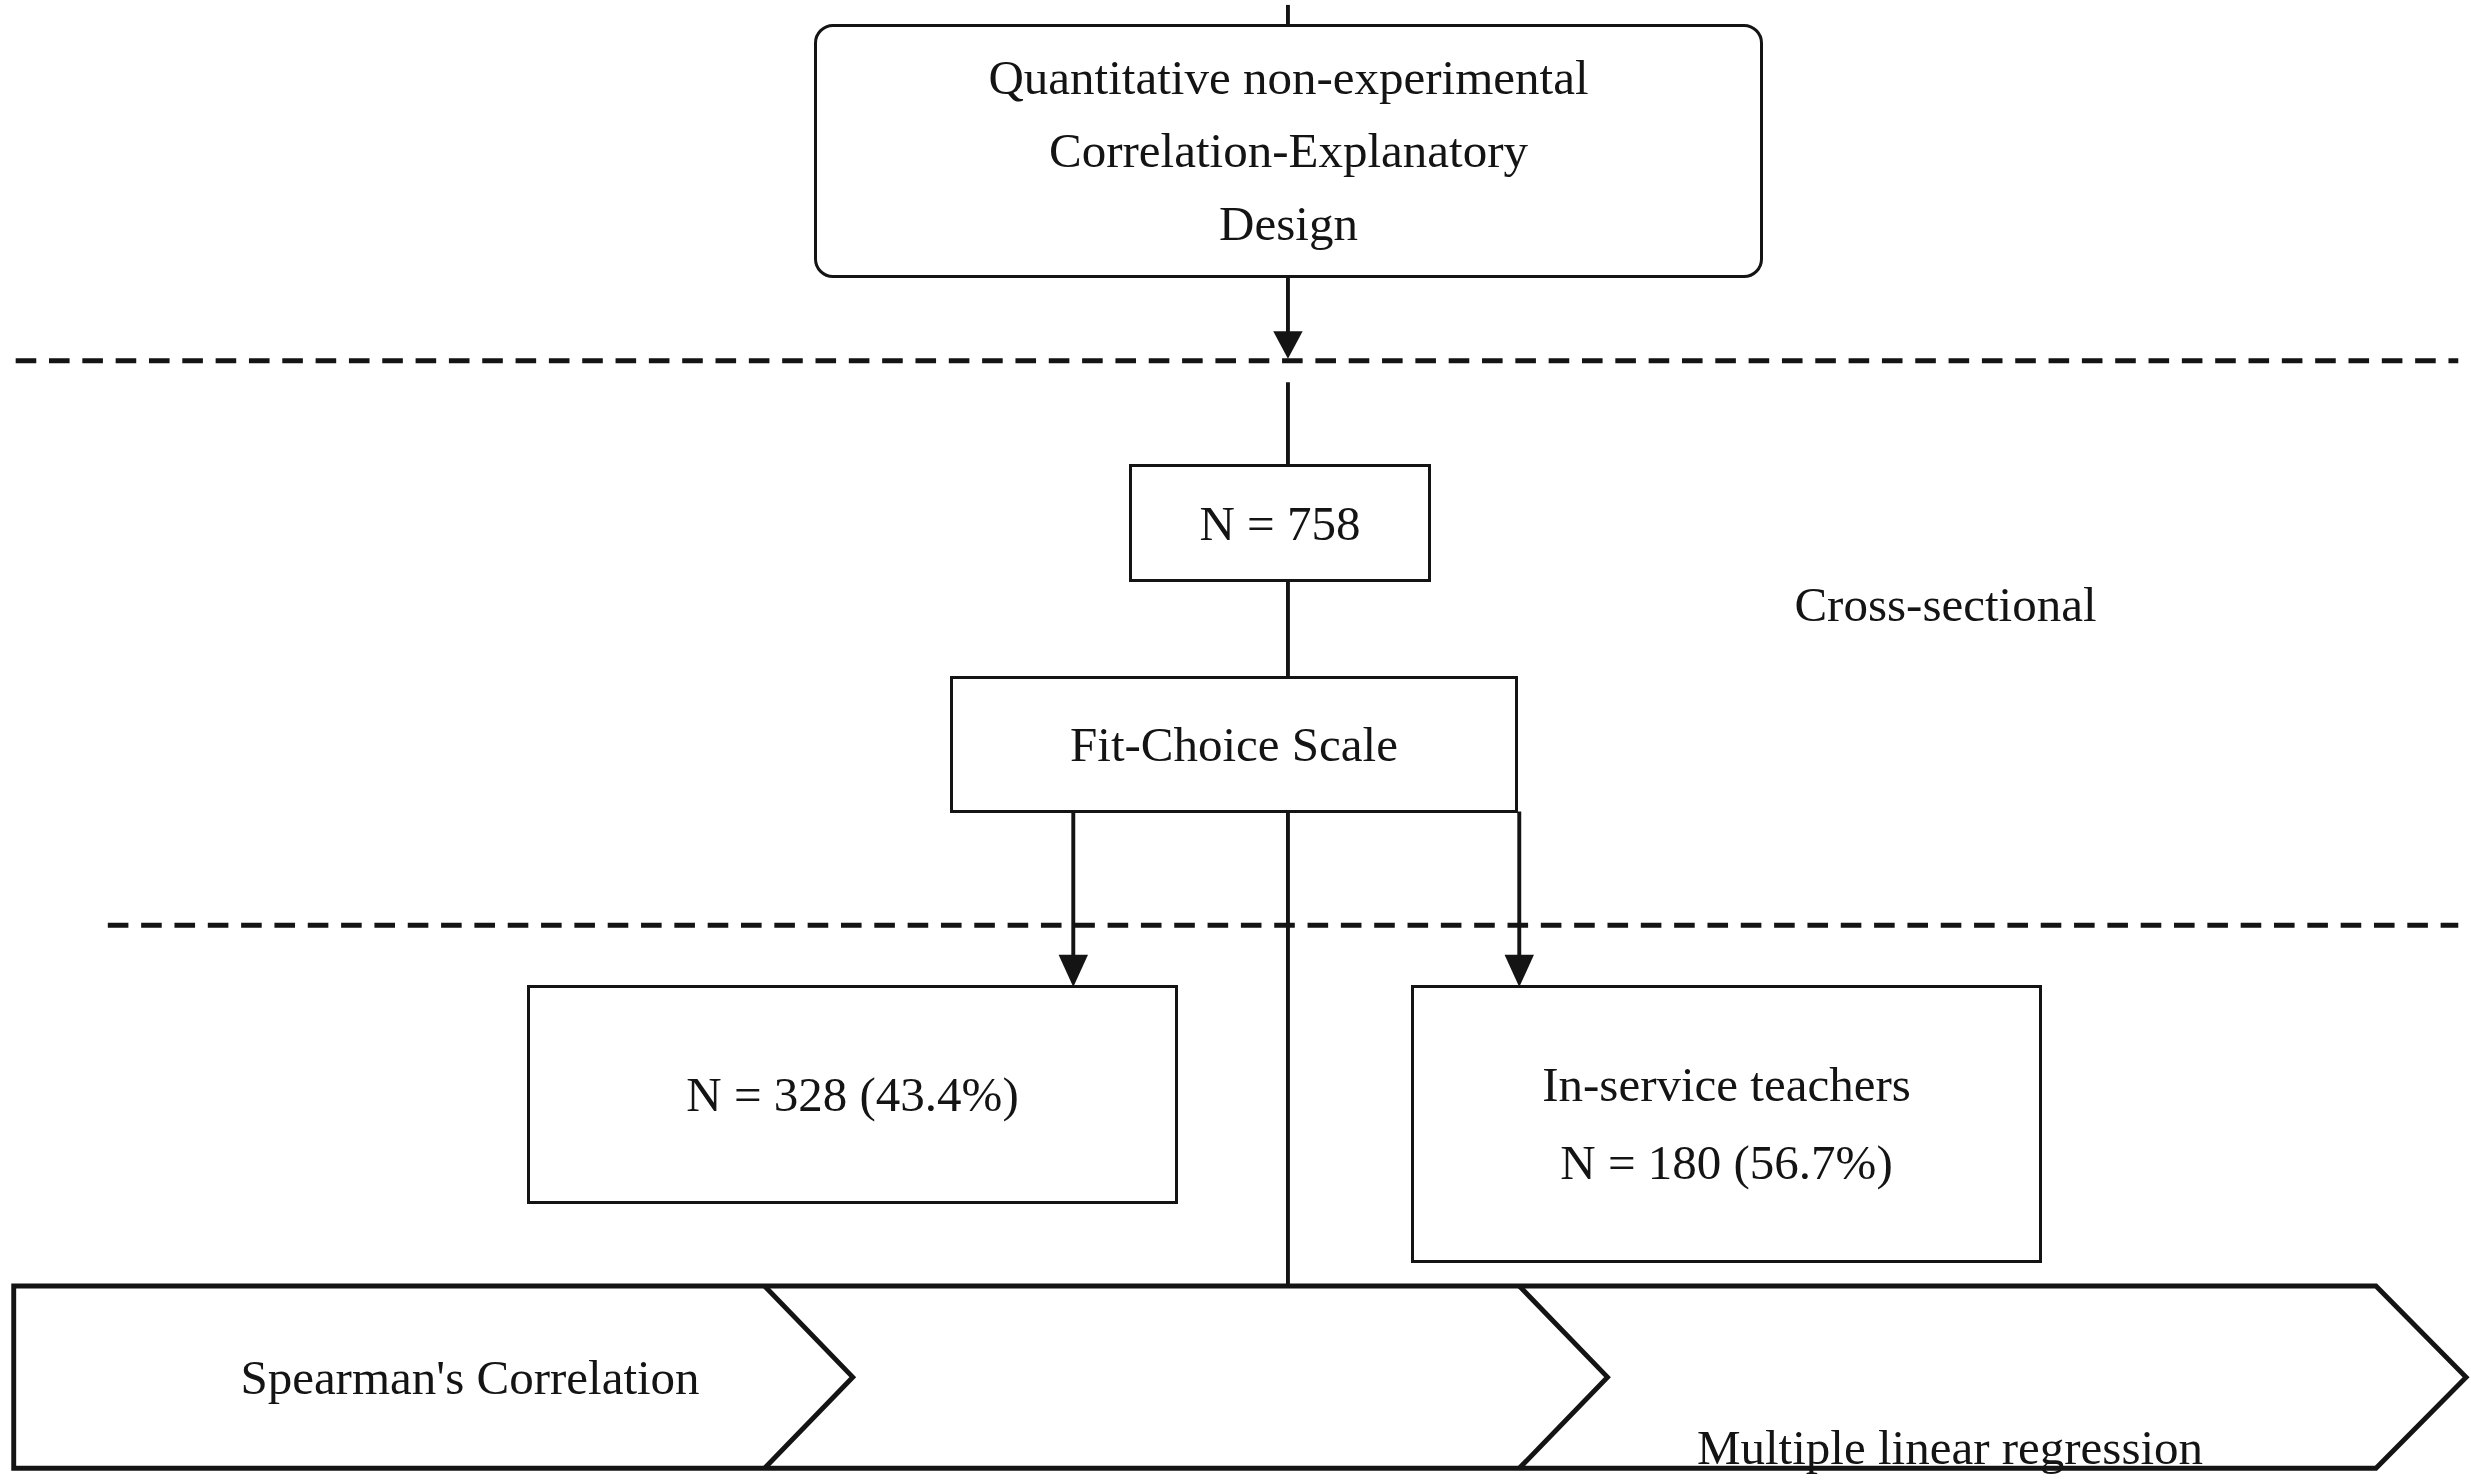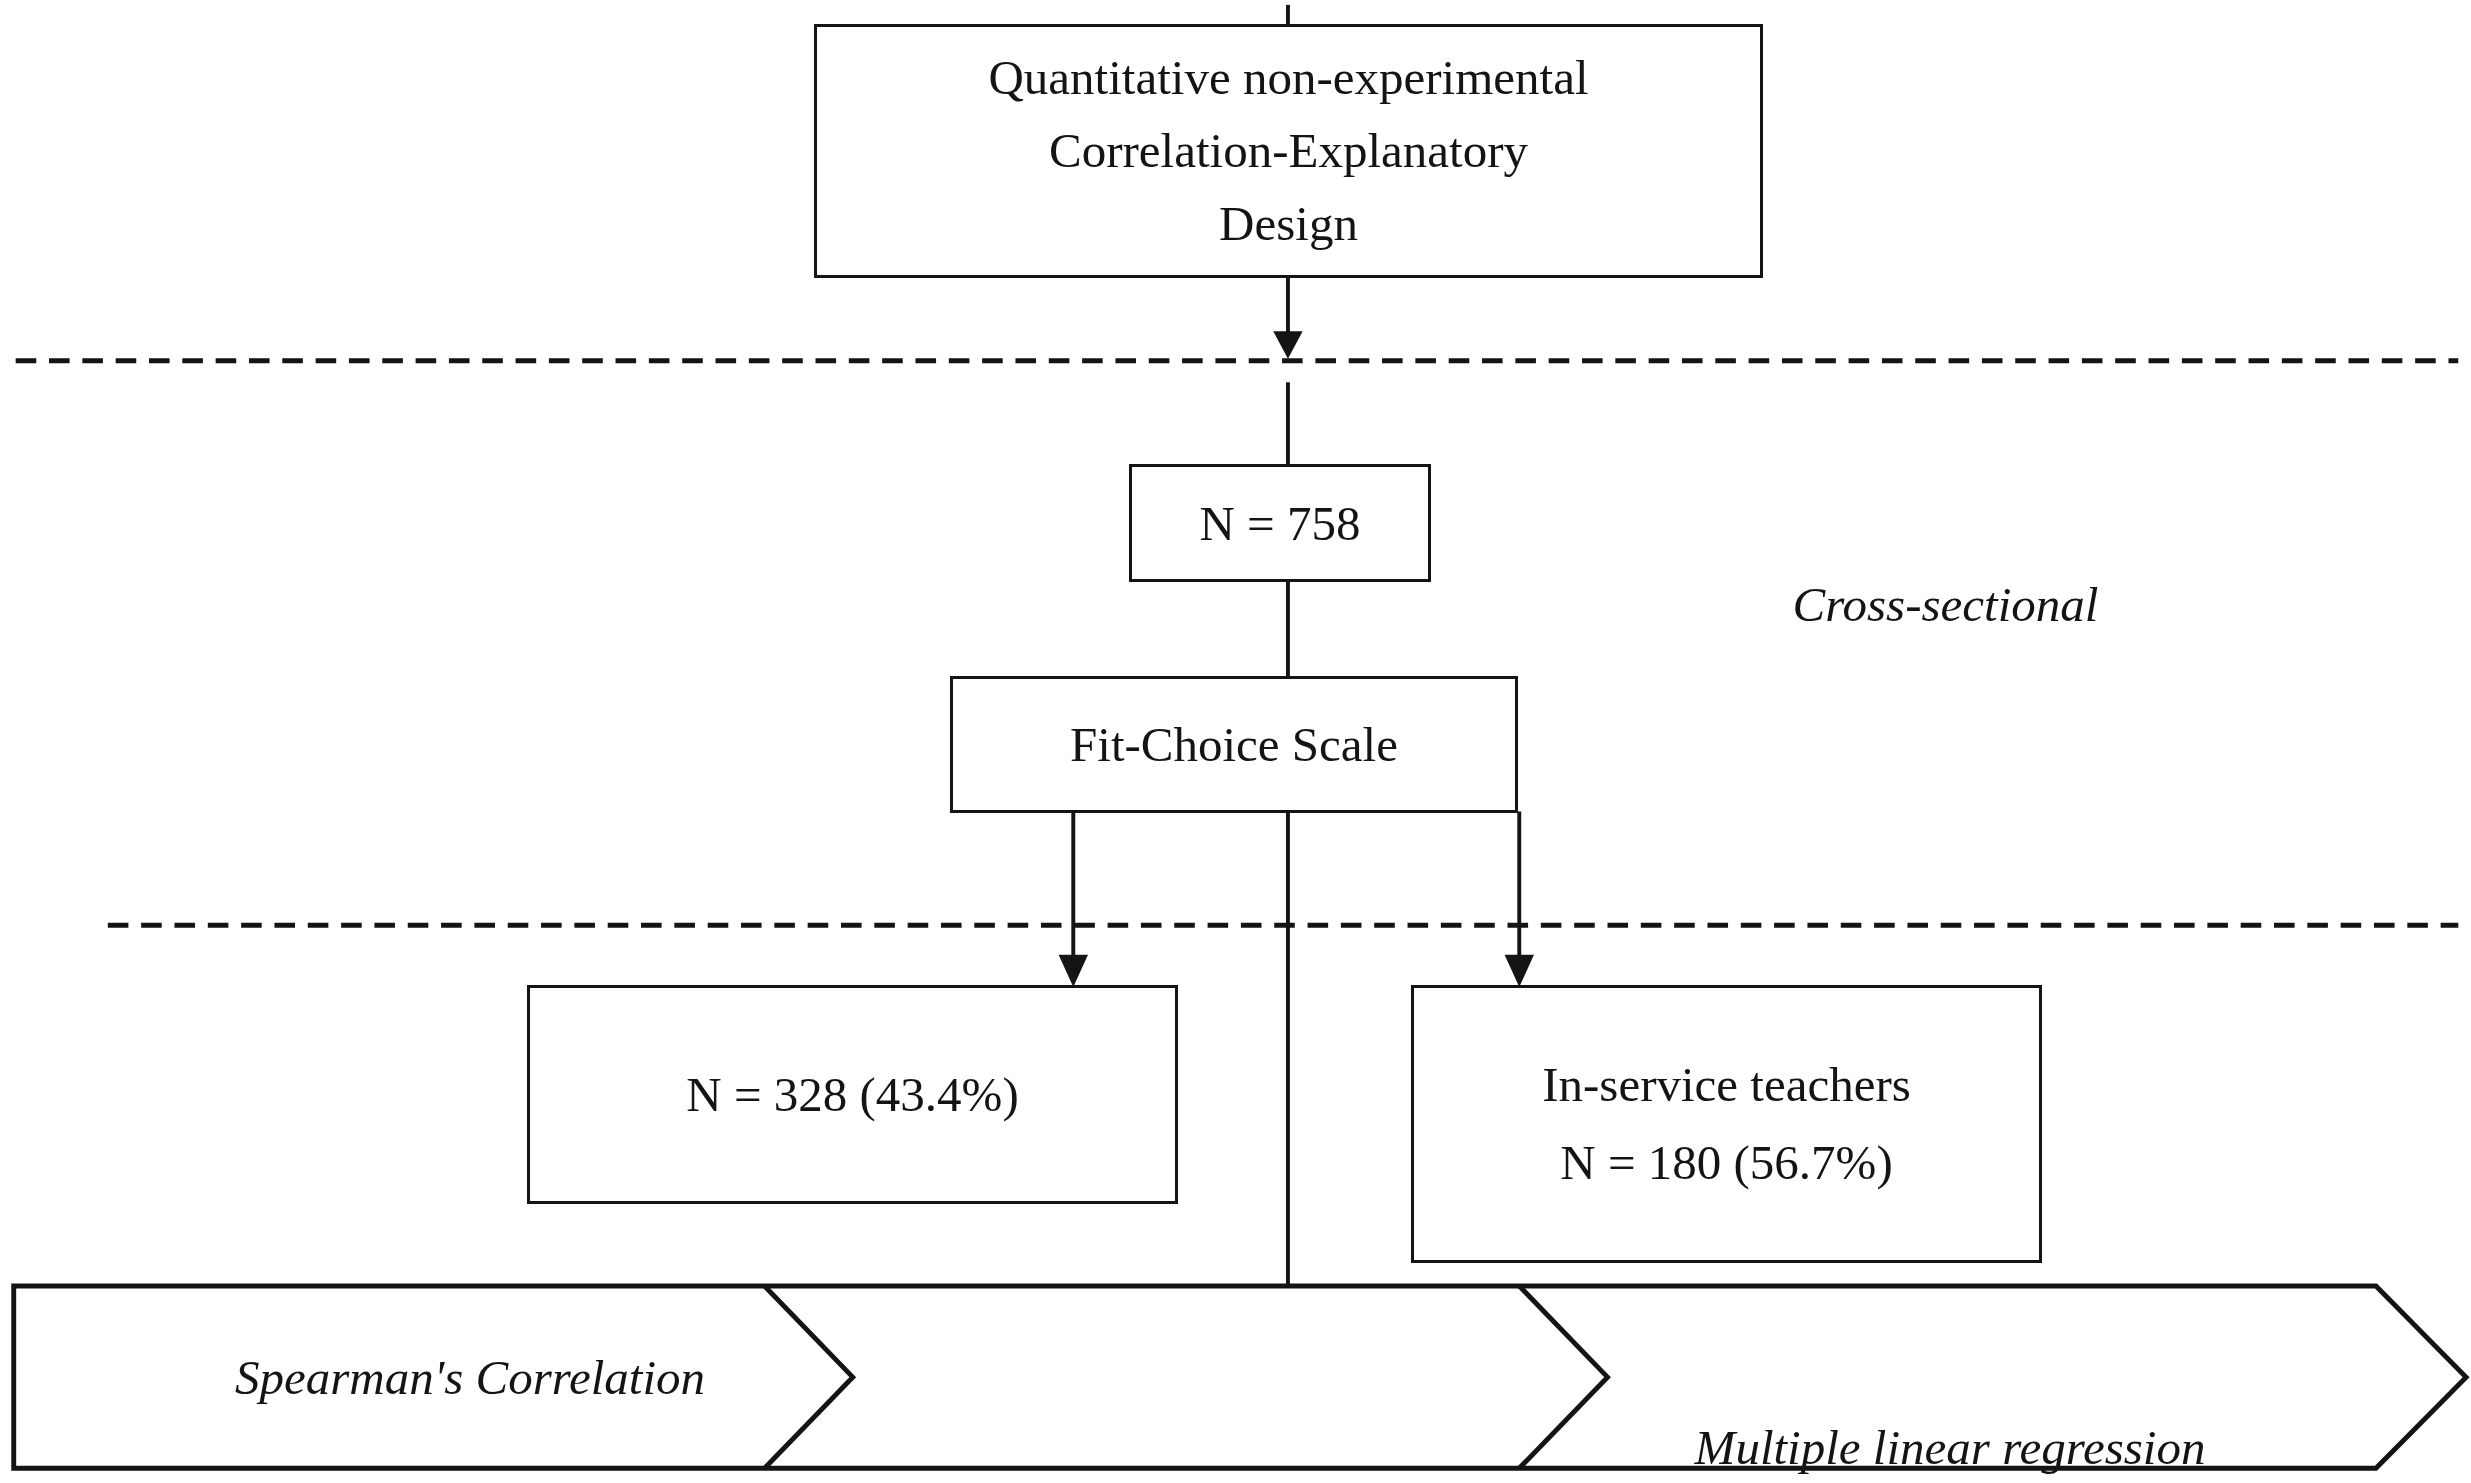--- a/index.html
+++ b/index.html
@@ -36,25 +36,24 @@
   }
   .box span { display: block; white-space: nowrap; }
   .floating-label {
     position: absolute;
     display: flex;
     align-items: center;
     justify-content: center;
     text-align: center;
     font-size: 49px;
     line-height: 67px;
-    font-style: italic;
   }
   .floating-label span { display: block; white-space: nowrap; }
 
-  .top-box        { left: 814px;  top: 23.5px;   width: 949px; height: 254px; }
+  .top-box        { left: 814px;  top: 23.5px;   width: 949px; height: 254px; border-radius: 19px; }
   .n-box          { left: 1129px; top: 464px;  width: 302px; height: 118px; }
   .scale-box      { left: 950px; top: 676px;  width: 568px; height: 137px; }
   .pre-box        { left: 527px;  top: 985px; width: 651px; height: 219px; line-height: 78px; }
   .in-box         { left: 1411px; top: 985px; width: 631px; height: 278px; line-height: 78px; }
 
   .cross-label    { left: 1715px; top: 567px;  width: 461px; height: 74px; }
 
   .banner-label-1 { left: 78px;   top: 1286px; width: 784px; height: 182px; }
   .banner-label-2 { left: 897px;  top: 1286px; width: 686px; height: 182px; flex-direction: column; }
   .banner-label-3 { left: 1558px; top: 1356px; width: 784px; height: 182px; }

